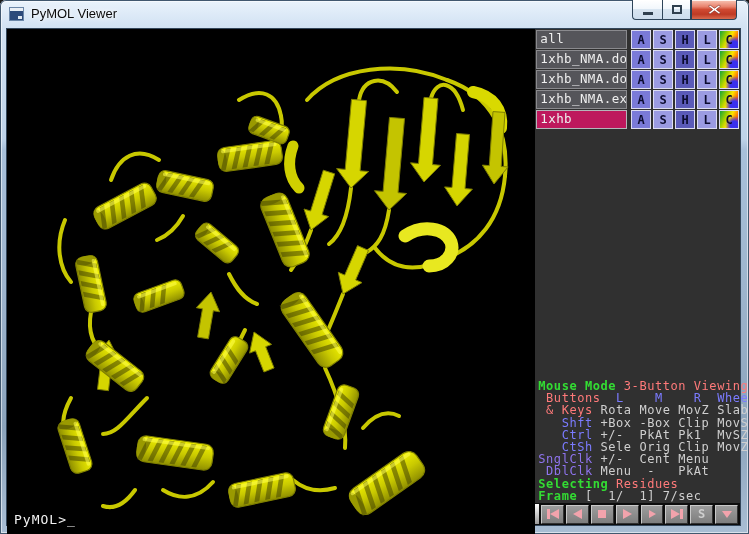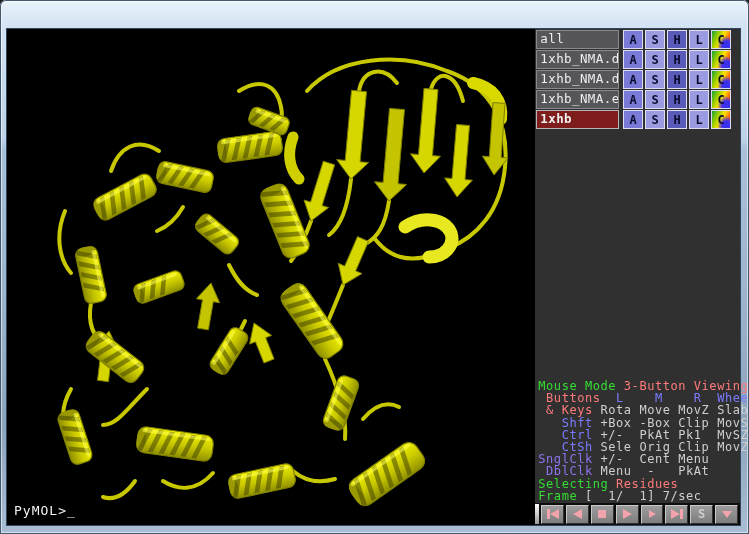--- a/index.html
+++ b/index.html
@@ -35,58 +35,58 @@
   .wbtn.close { width: 46px; border-radius: 0 0 4px 0;
     background: linear-gradient(180deg, #f8c5b5 0%, #e8836e 35%, #d04a32 50%, #bf3a24 75%, #d96a4e 100%); }
   .glyph-min { width: 10px; height: 3px; background: #30404f; margin-top: 8px; }
   .glyph-max { width: 10px; height: 9px; border: 2px solid #30404f; background: transparent; }
 
   
   .client {
     position: absolute; left: 6px; top: 28px; width: 735px; height: 498px;
     background: #000; border: 1px solid #33465a; display: flex;
   }
-  .viewport { position: relative; width: 573px; height: 496px; background: #000; overflow: hidden; }
+  .viewport { position: relative; width: 573px; height: 496px; background: #000; overflow: hidden; margin-top: 9px; }
   .viewport svg { position: absolute; left: 0; top: 0; }
   .prompt {
     position: absolute; left: 7px; bottom: 7px;
     font: 13px var(--mono); letter-spacing: 1px; color: #f2f2f2;
   }
 
   
   .sidepanel { position: relative; width: 222px; height: 496px; background: #303030; }
 
-  .objlist { position: absolute; top: 1px; left: 1px; right: 9px; }
+  .objlist { position: absolute; top: 1px; left: 1px; right: 1px; }
   .objrow { display: flex; height: 19px; margin-bottom: 1px; }
   .objname {
     flex: 1; min-width: 0; overflow: hidden; white-space: nowrap;
     background: #55555a; border: 1px solid #8a8a8e; color: #efefef;
     font: 12.5px var(--mono); letter-spacing: .4px; line-height: 16px; padding-left: 3px;
     margin-right: 2px;
   }
-  .objrow.sel .objname { background: #7f1d1d; border-color: #b5b5ba; font-weight: bold; }
+  .objrow.sel .objname { background: #be185d; border-color: #b5b5ba; }
   .abtn {
     width: 20px; height: 19px; margin-left: 2px; border: 1px solid #dcdcf2;
     font: bold 12px var(--mono); color: #0b0b2e;
     display: flex; align-items: center; justify-content: center;
   }
   .b-A { background: #7a7ad8; }
   .b-S { background: #9b9be2; }
   .b-H { background: #5a5ab8; }
   .b-L { background: #9b9be2; }
   .b-C { background:
       radial-gradient(circle at 80% 84%, #3a30ee 0 20%, rgba(58,48,238,0) 46%),
       linear-gradient(116deg, #15a338 0%, #9ccf00 30%, #ffe400 52%, #ff8a00 70%, #ff2a00 88%, #e0184a 100%); }
 
   
   .mousepanel {
     position: absolute; left: 3px; right: 0; bottom: 23px;
     font: 12px var(--mono); letter-spacing: .55px; line-height: 12.2px; white-space: pre;
   }
-  .c-green  { color: var(--green); }
+  .c-green  { color: var(--green); font-weight: bold; }
   .c-red    { color: var(--red); text-align: center; }
   .c-blue   { color: var(--blue); text-align: right; }
   .c-purple { color: var(--purple); margin-top: 18px; }
   .c-gray   { color: var(--gray); }
 
   
   .vcr {
     position: absolute; left: 0; right: 0; bottom: 0; height: 22px;
     background: #0d0d0d; display: flex; align-items: center; padding-left: 6px;
   }
@@ -102,20 +102,44 @@
     display: flex; align-items: center; justify-content: center;
     font: bold 12px var(--mono); color: #cfcfcf;
   }
   .vbtn svg { display: block; }
 </style>
 </head>
 <body>
 
 <div class="window">
 
+  <div class="titlebar">
+    <span class="app-icon">
+      <svg width="15" height="14" viewBox="0 0 15 14">
+        <rect x="0" y="0" width="15" height="14" fill="#6b87a8"></rect>
+        <rect x="1" y="1" width="13" height="3" fill="#e9eef4"></rect>
+        <rect x="1" y="4" width="13" height="9" fill="#2d4a7a"></rect>
+        <rect x="9" y="9" width="4" height="3" fill="#dfe7ef"></rect>
+      </svg>
+    </span>
+    <span class="title-text">PyMOL Viewer</span>
+    <div class="winbtns">
+      <div class="wbtn min">
+          <span class="glyph-min"></span>
+        </div>
+      <div class="wbtn max">
+          <span class="glyph-max"></span>
+        </div>
+      <div class="wbtn close">
+        <svg width="13" height="11" viewBox="0 0 13 11">
+          <path d="M2 1 L6.5 4.2 L11 1 L12.5 2.2 L8.3 5.5 L12.5 8.8 L11 10 L6.5 6.8 L2 10 L0.5 8.8 L4.7 5.5 L0.5 2.2 Z" fill="#fff" stroke="#7c2a20" stroke-width="0.6"></path>
+        </svg>
+      </div>
+    </div>
+  </div>
 
   <div class="client">
 
     <div class="viewport">
       <svg id="molsvg" width="511" height="496" viewBox="0 0 511 496">
         <defs>
           <linearGradient id="helixGrad" x1="0" y1="0" x2="0" y2="1">
             <stop offset="0" stop-color="#f0f000"></stop>
             <stop offset="0.5" stop-color="#c9c900"></stop>
             <stop offset="1" stop-color="#8f8f00"></stop>

